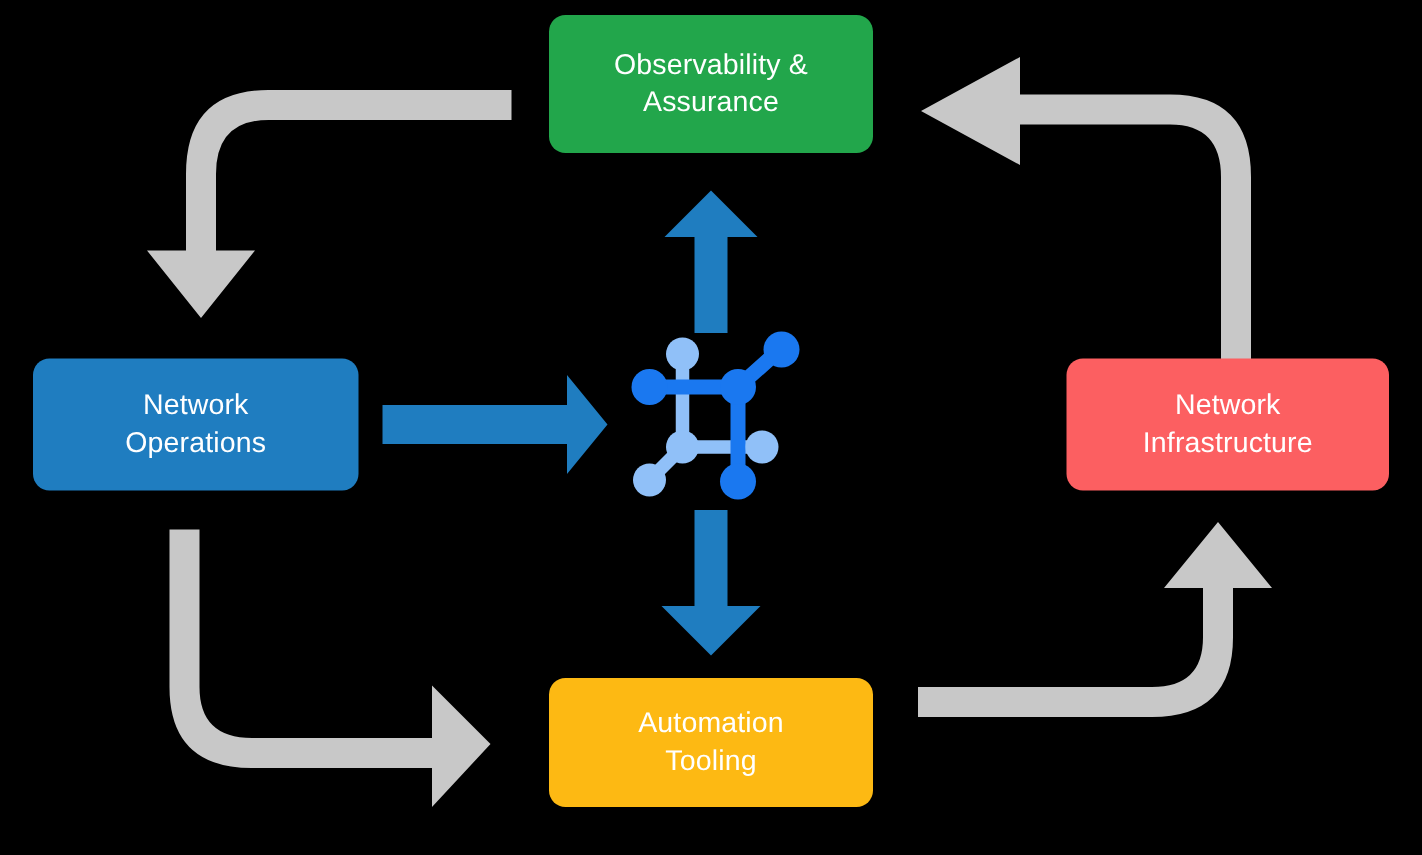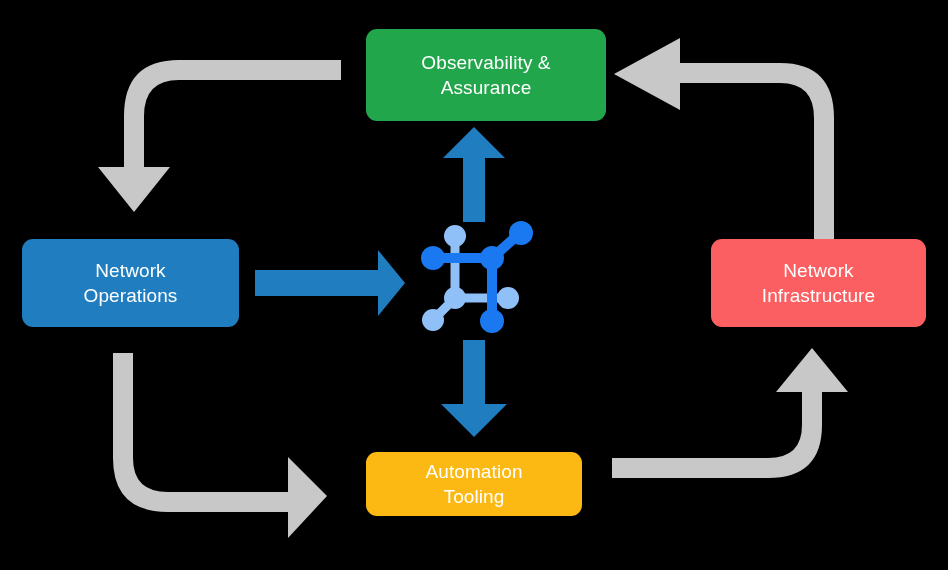--- a/index.html
+++ b/index.html
@@ -33,22 +33,22 @@
     font-size: 19px;
     line-height: 1.33;
     font-weight: 400;
     letter-spacing: 0.1px;
     box-sizing: border-box;
     padding: 6px 10px;
     white-space: pre-line;
   }
   #box-observability {
     left: 366px;
-    top: 29px;
-    width: 240px;
+    top: 10px;
+    width: 216px;
     height: 92px;
     background: #22a64b;
   }
   #box-network-operations {
     left: 22px;
     top: 239px;
     width: 217px;
     height: 88px;
     background: #1f7dc0;
   }
@@ -56,21 +56,21 @@
     left: 711px;
     top: 239px;
     width: 215px;
     height: 88px;
     background: #fc5f61;
   }
   #box-automation-tooling {
     left: 366px;
     top: 452px;
     width: 216px;
-    height: 64px;
+    height: 86px;
     background: #fdb913;
   }
   #center-icon {
     position: absolute;
     left: 420px;
     top: 220px;
     width: 116px;
     height: 116px;
   }
 </style>

